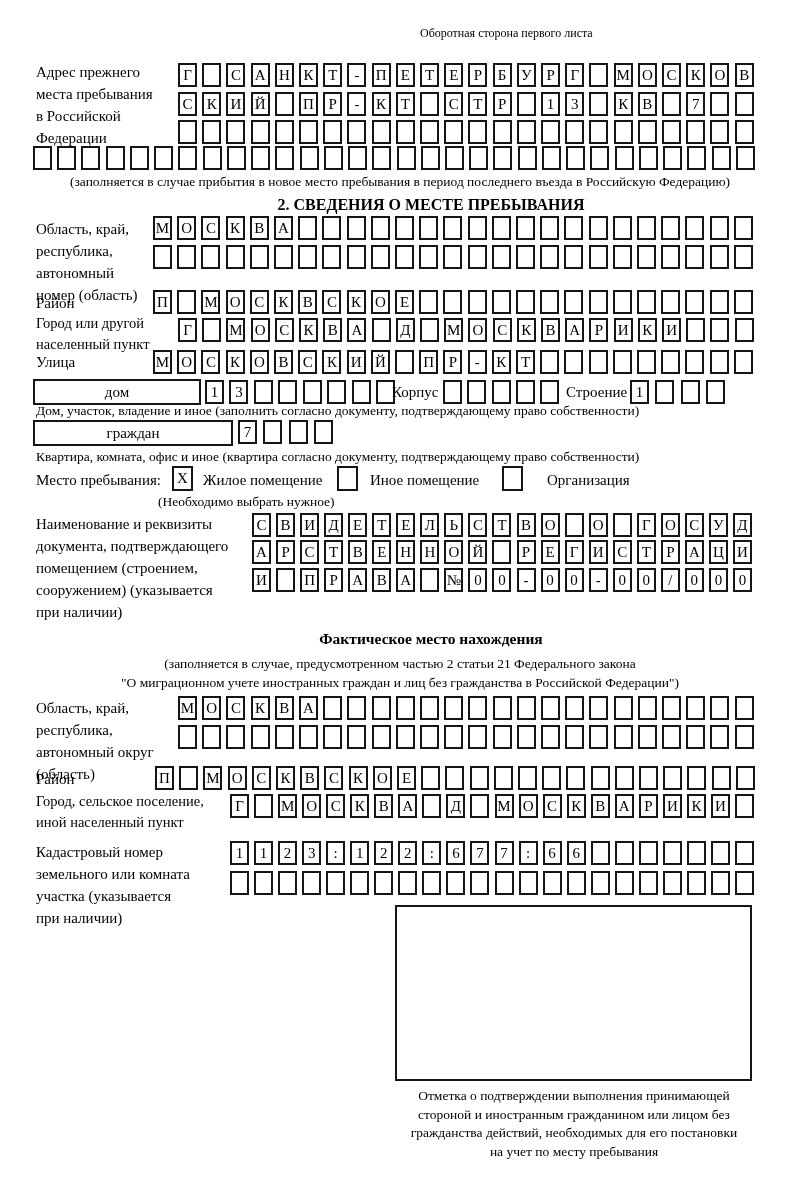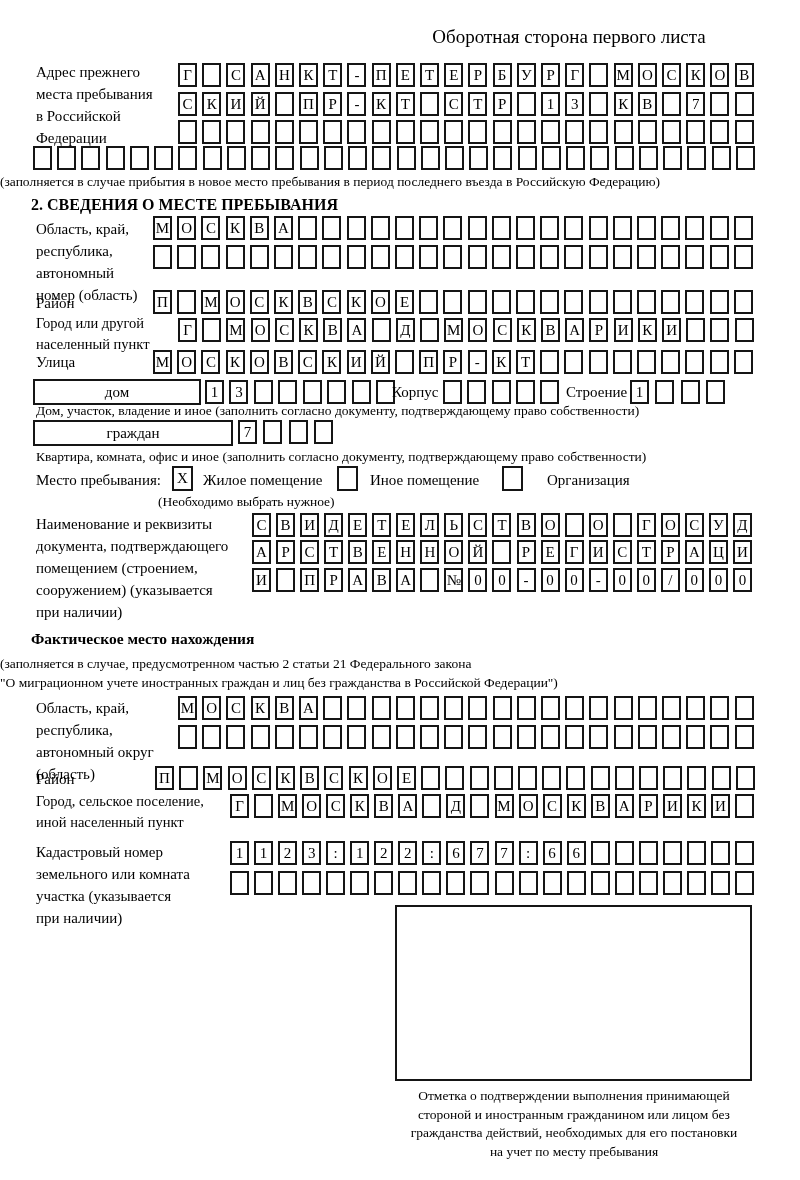--- a/index.html
+++ b/index.html
@@ -19,28 +19,28 @@
     position:absolute;box-sizing:border-box;border:2px solid #151515;height:26px;
     display:flex;align-items:center;justify-content:center;font-size:15px;background:#fff;
   }
   .cbox{
     position:absolute;width:21px;height:25px;box-sizing:border-box;border:2px solid #151515;
     font-size:15px;display:flex;align-items:center;justify-content:center;background:#fff;
   }
   .lbl{position:absolute;font-size:15px;line-height:22px;}
   .lbl2{position:absolute;font-size:14.5px;line-height:21px;}
   .note{position:absolute;font-size:13.5px;}
-  .center{left:0;width:800px;text-align:left;}
+  .center{left:0;width:800px;text-align:center;}
   .bold{font-weight:bold;margin-left:31px;}
   .stampbox{position:absolute;left:395px;top:905px;width:357px;height:176px;box-sizing:border-box;border:2px solid #151515;background:#fff;}
 </style>
 </head>
 <body>
 
-<div class="abs" style="left:408px;top:26px;width:322px;text-align:center;font-size:19px">Оборотная сторона первого листа</div>
+<div class="abs" style="left:420px;top:26px;width:322px;text-align:left;font-size:12px">Оборотная сторона первого листа</div>
 
 <div class="lbl" style="left:36px;top:61px;width:150px">
     <div>Адрес прежнего</div>
     <div>места пребывания</div>
     <div>в Российской</div>
     <div>Федерации</div>
   </div>
 <div class="row" style="left:178px;top:63px;width:576px">
     <div class="cell">Г</div>
     <div class="cell"></div>
@@ -333,21 +333,21 @@
   </div>
 <div class="note" style="left:36px;top:403px">Дом, участок, владение и иное (заполнить согласно документу, подтверждающему право собственности)</div>
 
 <div class="wbox" style="left:33px;top:420px;width:200px">граждан</div>
 <div class="row" style="left:238px;top:420px;width:95px">
     <div class="cell">7</div>
     <div class="cell"></div>
     <div class="cell"></div>
     <div class="cell"></div>
   </div>
-<div class="note" style="left:36px;top:449px">Квартира, комната, офис и иное (заполнить согласно документу, подтверждающему право собственности)</div>
+<div class="note" style="left:36px;top:449px">Квартира, комната, офис и иное (квартира согласно документу, подтверждающему право собственности)</div>
 
 <div class="lbl" style="left:36px;top:469px">Место пребывания:</div>
 <div class="cbox" style="left:172px;top:466px">X</div>
 <div class="lbl" style="left:203px;top:469px">Жилое помещение</div>
 <div class="cbox" style="left:337px;top:466px"></div>
 <div class="lbl" style="left:370px;top:469px">Иное помещение</div>
 <div class="cbox" style="left:502px;top:466px"></div>
 <div class="lbl" style="left:547px;top:469px">Организация</div>
 <div class="note" style="left:158px;top:494px">(Необходимо выбрать нужное)</div>
 

